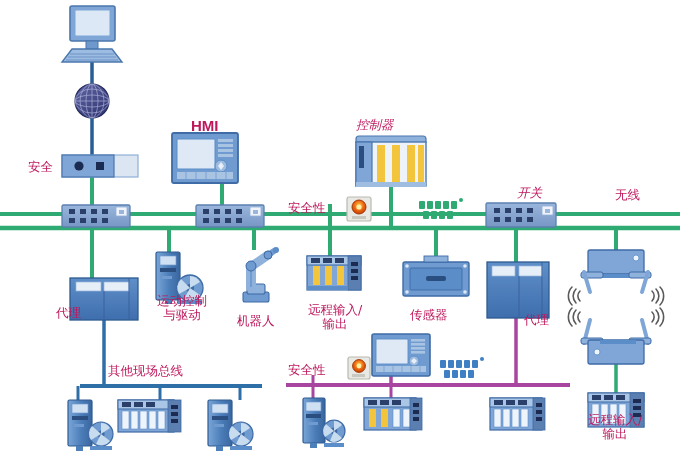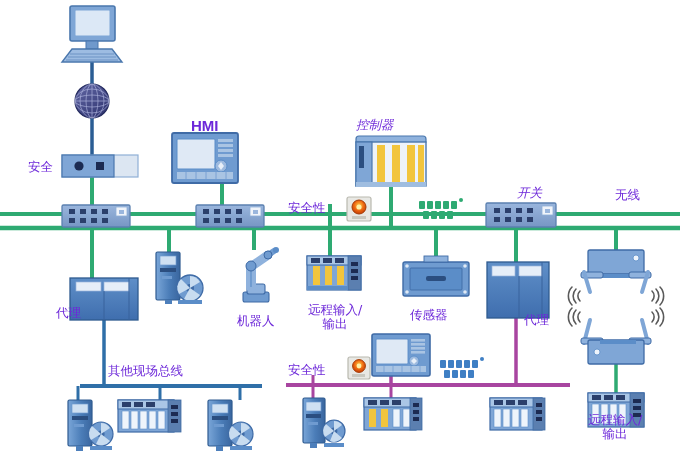--- a/index.html
+++ b/index.html
@@ -8,21 +8,21 @@
     background:#ffffff;
     font-family:"Liberation Sans","DejaVu Sans",sans-serif;
     overflow:hidden;
     position:relative;
   }
   #stage{position:absolute;left:0;top:0;width:680px;height:458px;}
   svg#diagram{position:absolute;left:0;top:0;width:680px;height:458px;display:block;}
   .lbl{
     position:absolute;
     font-family:"DejaVu Sans","Liberation Sans",sans-serif;
-    color:#6d28d9;
+    color:#be185d;
     white-space:pre;
     line-height:1.12;
     letter-spacing:0px;
     user-select:none;
   }
   .lbl.cn{font-size:12.5px;font-weight:400;}
   .lbl.lat{font-size:15px;font-weight:700;font-family:"Liberation Sans",sans-serif;}
   .lbl.ctr{text-align:center;}
   .watermark{
     position:absolute;
@@ -551,20 +551,22 @@
 
   </svg>
 
   <div class="lbl cn" style="left:28px;top:160px;">安全</div>
   <div class="lbl lat" style="left:191px;top:118px;">HMI</div>
   <div class="lbl cn" style="left:356px;top:118px;font-style:italic;">控制器</div>
   <div class="lbl cn" style="left:288px;top:201px;">安全性</div>
   <div class="lbl cn" style="left:517px;top:186px;font-style:italic;">开关</div>
   <div class="lbl cn" style="left:615px;top:188px;">无线</div>
   <div class="lbl cn" style="left:56px;top:306px;">代理</div>
+  <div class="lbl cn ctr" style="left:147px;top:294px;width:70px;">运动控制
+与驱动</div>
   <div class="lbl cn" style="left:237px;top:314px;text-align:center;">机器人</div>
   <div class="lbl cn ctr" style="left:298px;top:303px;width:74px;">远程输入/
 输出</div>
   <div class="lbl cn" style="left:410px;top:308px;">传感器</div>
   <div class="lbl cn" style="left:524px;top:313px;">代理</div>
   <div class="lbl cn" style="left:108px;top:365px;font-family:Liberation Mono, monospace;">其他现场总线</div>
   <div class="lbl cn" style="left:288px;top:363px;">安全性</div>
   <div class="lbl cn ctr" style="left:575px;top:413px;width:80px;">远程输入/
 输出</div>
 

